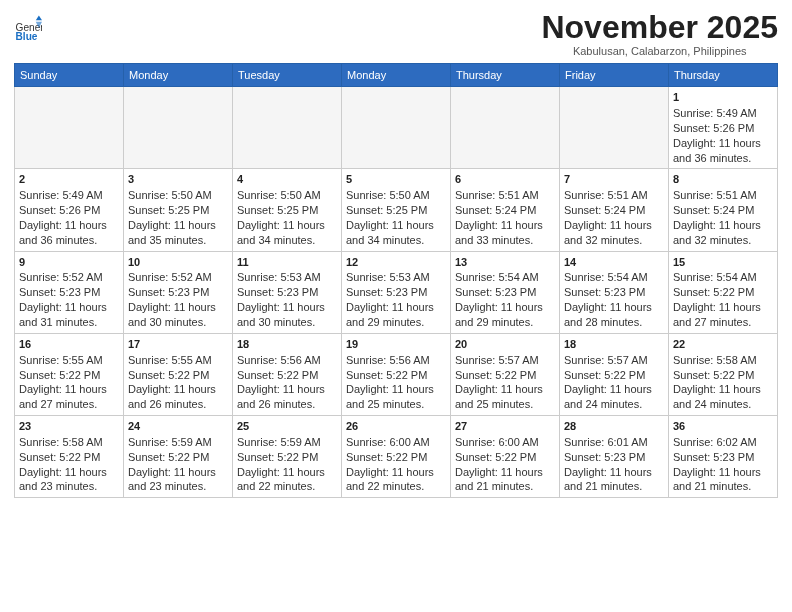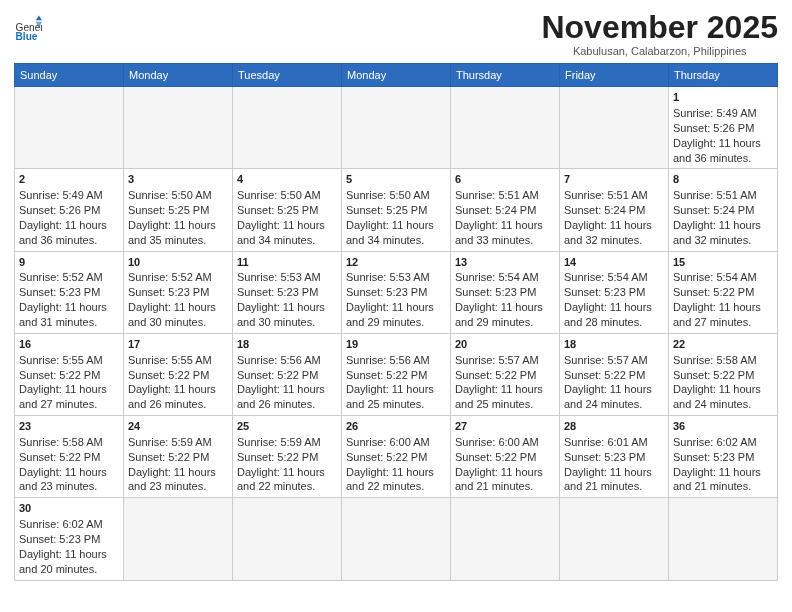--- a/index.html
+++ b/index.html
@@ -257,27 +257,15 @@
         <td>
           <span class="day-num">28</span>
           <span class="day-info">Sunrise: 6:01 AM<br>Sunset: 5:23 PM<br>Daylight: 11 hours<br>and 21 minutes.</span>
         </td>
         <td>
           <span class="day-num">36</span>
           <span class="day-info">Sunrise: 6:02 AM<br>Sunset: 5:23 PM<br>Daylight: 11 hours<br>and 21 minutes.</span>
         </td>
       </tr>
 
-      <tr class="last-week">
-        <td class="has-data last-row">
-          <span class="day-num">30</span>
-          <span class="day-info">Sunrise: 6:02 AM<br>Sunset: 5:23 PM<br>Daylight: 11 hours<br>and 20 minutes.</span>
-        </td>
-        <td class="last-row"></td>
-        <td class="last-row"></td>
-        <td class="last-row"></td>
-        <td class="last-row"></td>
-        <td class="last-row"></td>
-        <td class="last-row"></td>
-      </tr>
     </tbody>
   </table>
 </div>
 
 </body></html>

